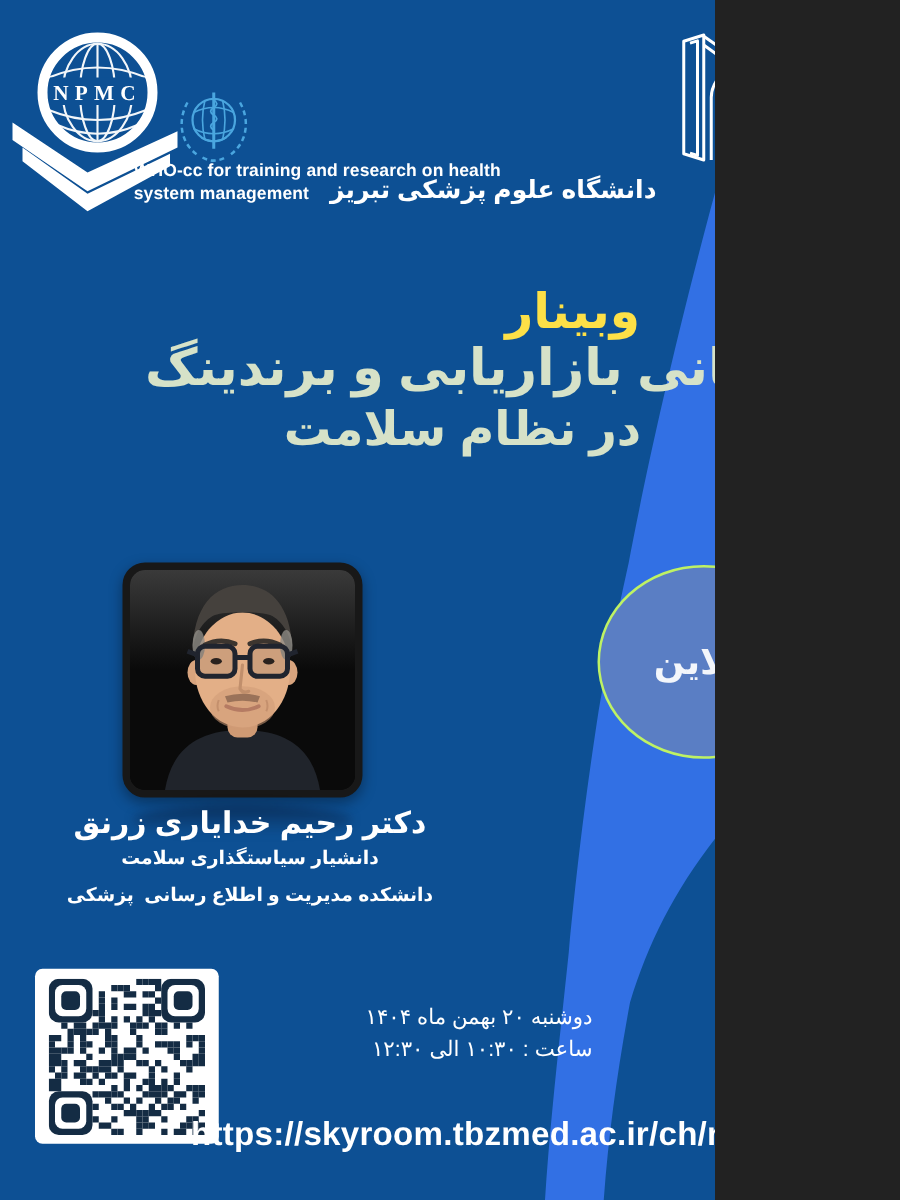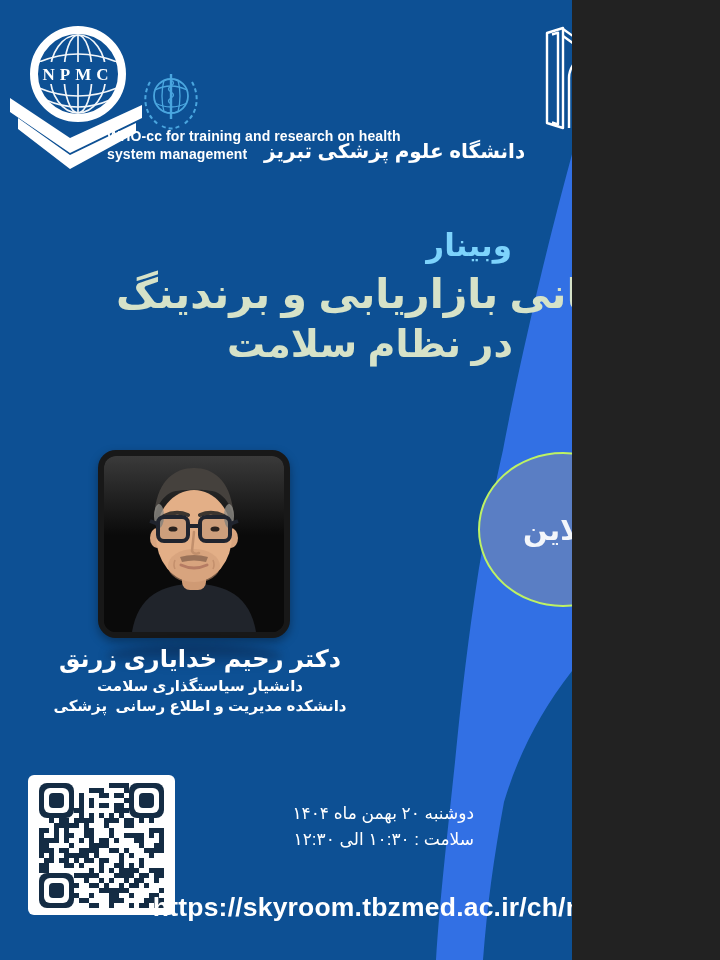--- a/index.html
+++ b/index.html
@@ -12,37 +12,37 @@
   .abs{position:absolute;}
   svg{display:block;}
   .rtl{direction:rtl;unicode-bidi:isolate;}
   .ltr{direction:ltr;unicode-bidi:isolate;}
 
   
   .whocc{left:107px;top:127px;color:#fff;font-weight:bold;font-size:14px;line-height:1.32;letter-spacing:.1px;}
   .univ-name{right:8px;top:139px;color:#fff;font-weight:bold;font-size:20px;text-align:left;width:300px;}
 
   
-  .kicker{right:60px;top:227px;color:#7dd3fc;font-weight:bold;font-size:31px;text-align:left;}
+  .kicker{right:60px;top:227px;color:#fde047;font-weight:bold;font-size:39px;text-align:left;}
   .title{left:40px;top:268px;width:660px;text-align:center;color:#d6e2c8;font-weight:bold;}
   .title .l1{font-size:41px;line-height:1.3;}
   .title .l2{font-size:38px;line-height:1.25;}
 
   
   .photo{left:98px;top:450px;width:192px;height:188px;box-sizing:border-box;
     border:6px solid #181818;border-radius:18px;overflow:hidden;background:#060606;
     box-shadow:0 4px 10px rgba(0,0,0,.35);}
   .photo-reflection{left:106px;top:644px;width:176px;height:24px;border-radius:50%;
     background:linear-gradient(rgba(8,26,54,.6),rgba(8,26,54,0));filter:blur(4px);}
 
   
   .speaker{left:20px;top:644px;width:360px;text-align:center;color:#fff;}
   .speaker .name{font-size:24px;font-weight:bold;line-height:1.25;}
   .speaker .role{font-size:15px;font-weight:bold;margin-top:3px;text-align:center;}
-  .speaker .aff{font-size:15px;font-weight:bold;margin-top:2px;white-space:pre;}
+  .speaker .aff{font-size:15px;font-weight:bold;margin-top:12px;white-space:pre;}
 
   
   .online{left:478px;top:452px;width:170px;height:155px;border-radius:50%;
     background:#5a7ec4;border:2px solid #bef264;box-sizing:border-box;
     display:flex;align-items:center;justify-content:center;}
   .online span{color:#f3f6fb;font-size:29px;font-weight:bold;}
 
   
   .qr{left:28px;top:775px;width:147px;height:140px;background:#fff;border-radius:6px;
     display:flex;align-items:center;justify-content:center;}
@@ -413,21 +413,21 @@
         <rect x="95" y="5" width="25" height="25" rx="6" fill="#ffffff"></rect>
         <rect x="100" y="10" width="15" height="15" rx="4" fill="#142c44"></rect>
         <rect x="0" y="90" width="35" height="35" rx="8" fill="#142c44"></rect>
         <rect x="5" y="95" width="25" height="25" rx="6" fill="#ffffff"></rect>
         <rect x="10" y="100" width="15" height="15" rx="4" fill="#142c44"></rect>
       </svg>
   </div>
 
   <div class="abs schedule">
     <div class="rtl">دوشنبه ۲۰ بهمن ماه ۱۴۰۴</div>
-    <div class="rtl">سلامت : ۱۰:۳۰ الی ۱۲:۳۰</div>
+    <div class="rtl">ساعت : ۱۰:۳۰ الی ۱۲:۳۰</div>
   </div>
 
   <div class="abs hatch cal-hatch"></div>
   <svg class="abs cal-icon" width="52" height="48" viewBox="0 0 52 48">
     <g stroke="#bdc7d4" fill="none" stroke-linecap="round">
       <rect x="3" y="8" width="38" height="34" rx="5" stroke-width="3.2"></rect>
       <line x1="12" y1="2" x2="12" y2="11" stroke-width="4"></line>
       <line x1="32" y1="2" x2="32" y2="11" stroke-width="4"></line>
       <circle cx="39" cy="35" r="10.5" stroke-width="3" fill="#0d5094"></circle>
       <path d="M39,29.5 L39,35 L44,37" stroke-width="2.6"></path>

